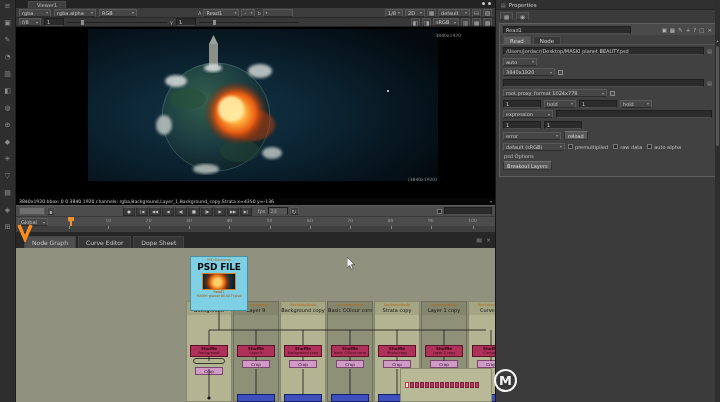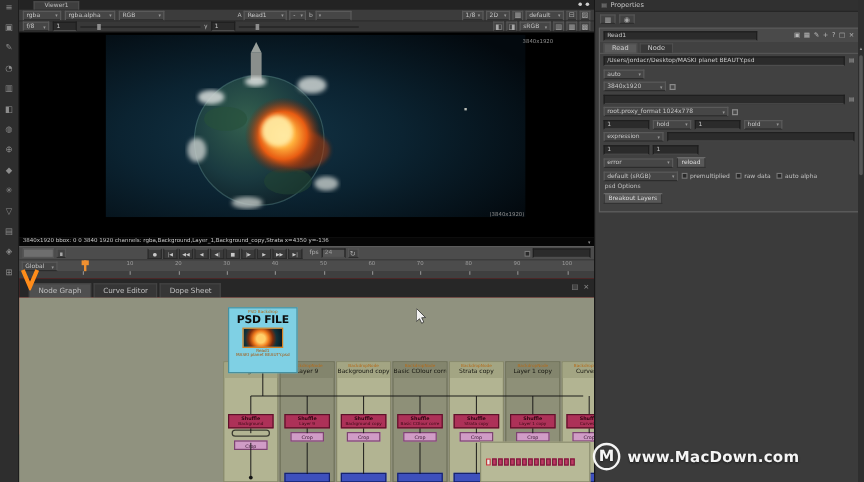--- a/index.html
+++ b/index.html
@@ -42,21 +42,21 @@
   .ruler span{position:relative;font-size:4.5px;color:#9d9d9d}
   .ruler span::after{content:"";position:absolute;left:50%;bottom:-3px;width:1px;height:3px;background:#8a8a8a}
   .playhead{position:absolute;left:54px;top:0;width:2px;height:100%;background:#f09030}
   .playhead::before{content:"";position:absolute;left:-2px;top:0;width:6px;height:4px;background:#f09030}
   .vbottom{height:6px;background:#3f3f3f}
 
   
   #orange-v{position:absolute;left:17px;top:222px;z-index:5}
 
   
-  #nodegraph{position:absolute;left:16px;top:232px;width:479px;height:130px;background:#b91c1c}
+  #nodegraph{position:absolute;left:16px;top:232px;width:479px;height:130px;background:#15803d}
   .ngtabs{height:16px;background:#272727;display:flex;align-items:flex-end;gap:2px;padding-left:8px;position:relative}
   .ngtab{height:12px;display:flex;align-items:center;padding:0 7px;font-size:6px;color:#c0c0c0;background:#363636;border:1px solid #444;border-bottom:none}
   .ngtab.active{background:#4f4f4f}
   .ngicons{position:absolute;right:4px;top:4px;display:flex;gap:4px;font-size:6px;color:#8d8d8d}
   .ngcanvas{position:relative;width:479px;height:154px;background:#90927f;overflow:hidden}
 
   .cols,.stacks{position:absolute;inset:0}
   .col{position:absolute;top:53px;height:101px;width:46px;border:1px solid rgba(55,55,35,.35)}
   .cols .col:nth-of-type(odd){background:#b2b492}
   .cols .col:nth-of-type(even){background:#8e9078}
@@ -550,14 +550,13 @@
   </div>
 
   <div class="pscroll">
     <span class="a">▴</span>
     <span class="h"></span>
   </div>
 </div>
 
 <div id="watermark">
   <span class="circ">M</span>
-  <span class="wtxt">www.MacDown.com</span>
 </div>
 
 </body></html>

